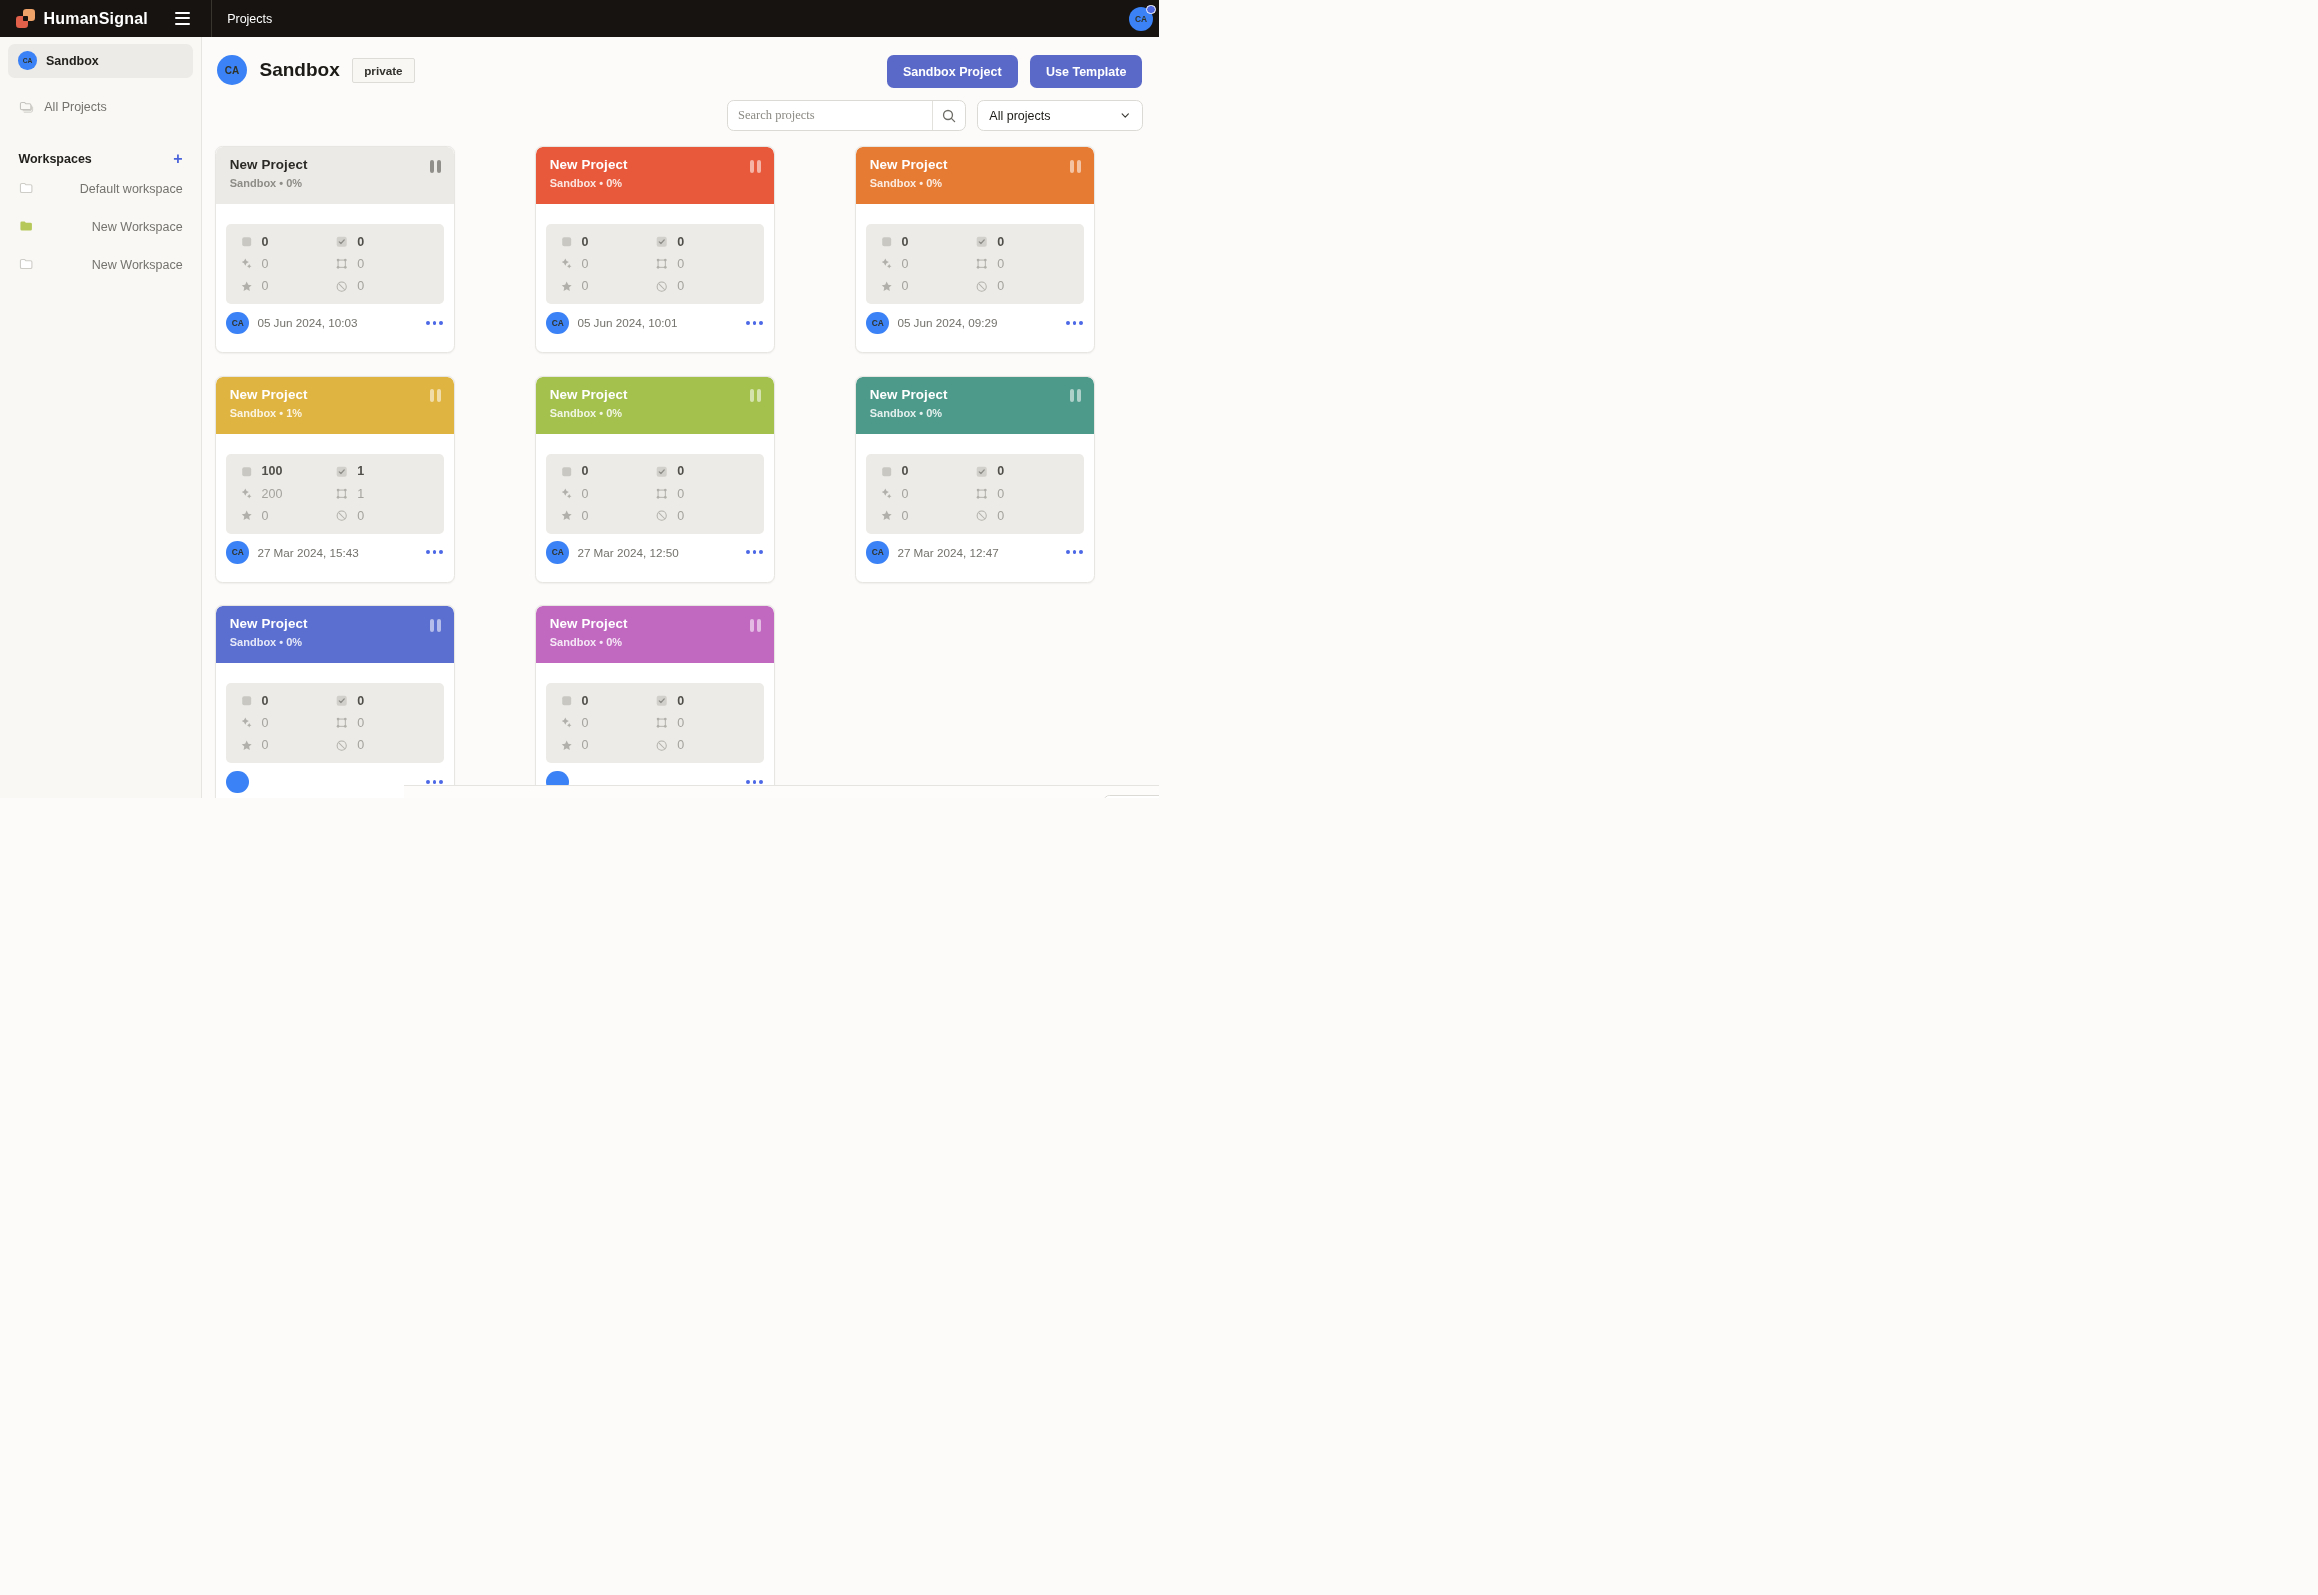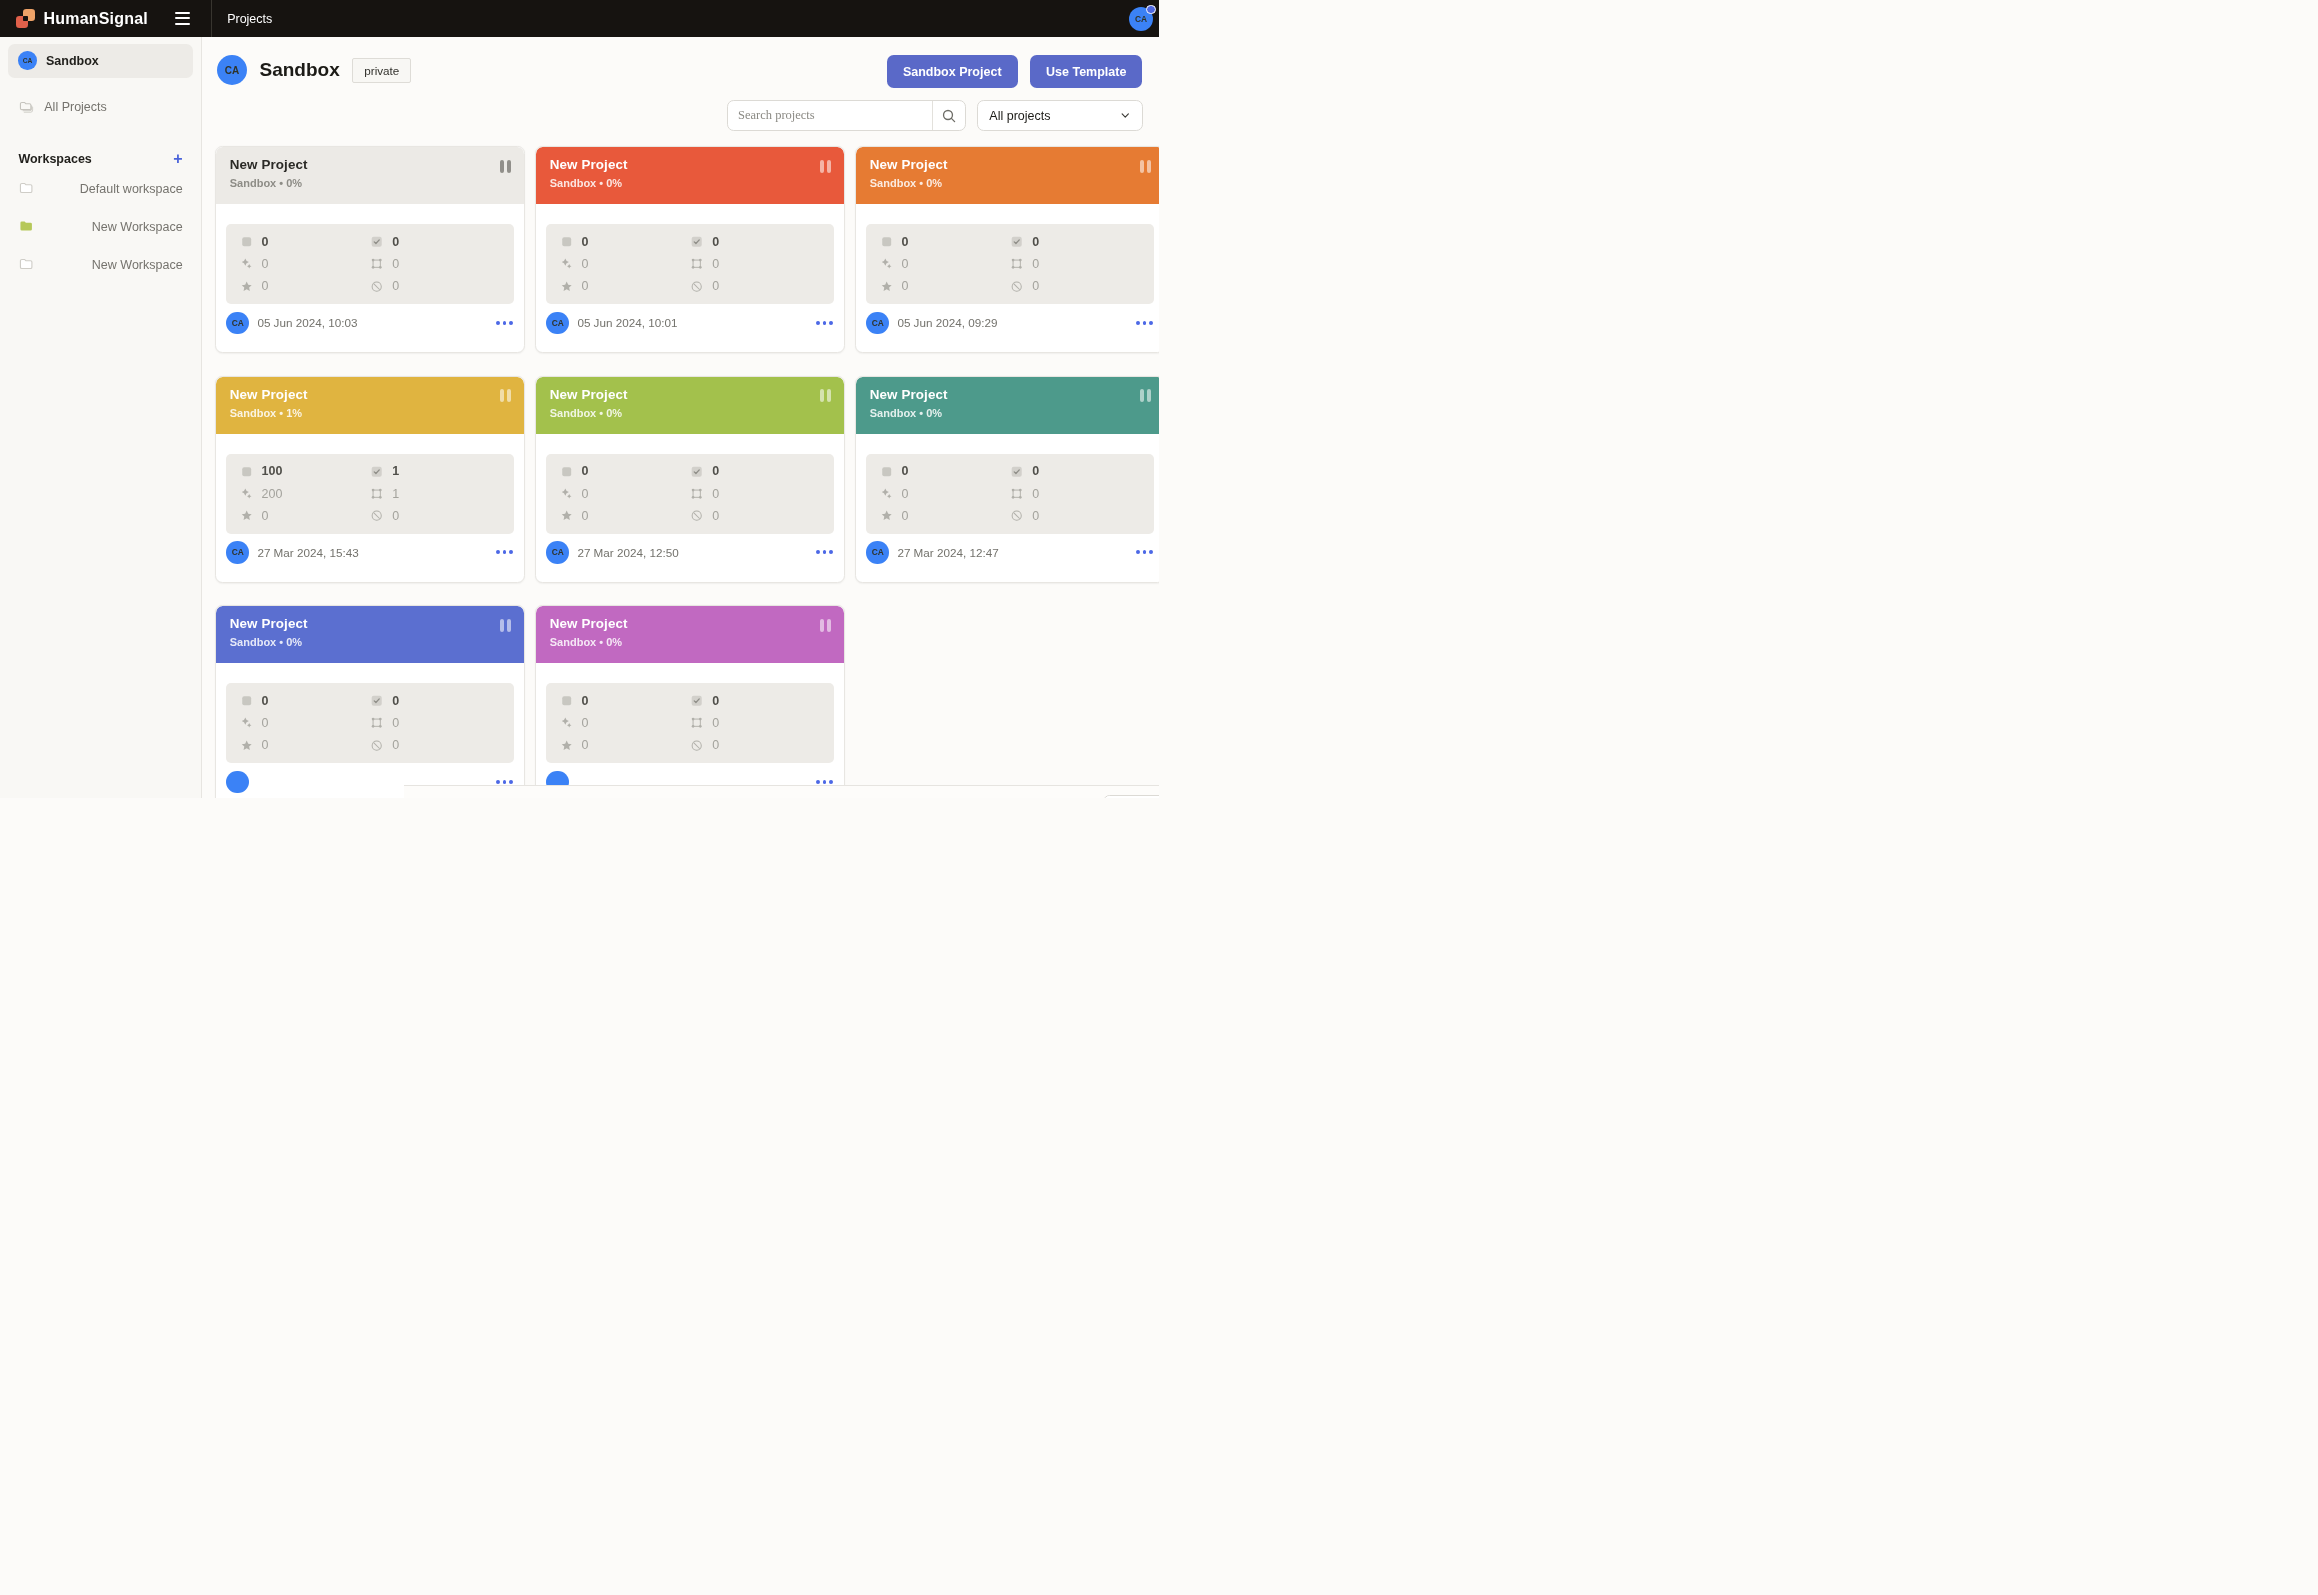--- a/index.html
+++ b/index.html
@@ -38,33 +38,33 @@
   .sb-header{display:flex;align-items:center;justify-content:space-between;margin:30px 18.4px 5px 18.4px;}
   .sb-header .h{font-size:12.5px;font-weight:700;color:#201f1b;}
   .sb-plus{font-size:16px;color:#4b64da;font-weight:600;line-height:1;cursor:pointer;background:none;border:none;}
   .sb-ws{margin-top:5px;height:33px;justify-content:space-between;}
 
   
   .main{position:absolute;left:202px;top:37px;width:958px;height:761px;}
   .page-head{position:absolute;left:15px;top:18.4px;display:flex;align-items:center;gap:12.5px;}
   .ph-avatar{width:30px;height:30px;font-size:10px;}
   .ph-title{font-size:19px;font-weight:700;color:#1c1b17;}
-  .ph-badge{border:0.8px solid #dedcd7;background:#f8f7f4;border-radius:2px;padding:5px 11px;font-size:11.7px;font-weight:400;color:#33322d;}
+  .ph-badge{border:0.8px solid #dedcd7;background:#f8f7f4;border-radius:2px;padding:5px 11px;font-size:11.7px;font-weight:700;color:#33322d;}
   .head-actions{position:absolute;right:17.6px;top:18.4px;display:flex;gap:12.5px;}
   .btn{height:33px;border:none;border-radius:6.7px;background:#5a69c8;color:#fff;font-size:12.5px;font-weight:600;padding:0 16px;cursor:pointer;font-family:inherit;}
 
   .toolbar-search{position:absolute;right:194px;top:63px;width:239px;height:31px;border:0.8px solid #dcdad5;border-radius:6.7px;background:#fff;display:flex;align-items:center;}
   .toolbar-search input{flex:1;border:none;outline:none;background:transparent;font-size:12.5px;color:#701a75;padding:0 10px;font-family:Liberation Serif, serif;}
   .toolbar-search input::placeholder{color:#8b8a84;}
   .search-seg{width:33px;height:100%;border-left:0.8px solid #e3e1dc;display:flex;align-items:center;justify-content:center;cursor:pointer;}
   .toolbar-filter{position:absolute;right:16.7px;top:63px;width:166px;height:31px;border:0.8px solid #dcdad5;border-radius:6.7px;background:#fff;display:flex;align-items:center;justify-content:space-between;padding:0 11px;font-size:12.5px;color:#1c1b17;cursor:pointer;}
 
   
   .grid{position:absolute;left:13.4px;top:109px;width:932px;display:grid;grid-template-columns:repeat(3,293px);gap:22.6px 27px;}
-  .card{width:310px;height:207px;background:#fff;border:0.8px solid #e8e6e2;border-radius:7.5px;box-shadow:0 0.8px 1.7px rgba(20,18,10,.05);overflow:hidden;cursor:pointer;}
+  .card{width:240px;height:207px;background:#fff;border:0.8px solid #e8e6e2;border-radius:7.5px;box-shadow:0 0.8px 1.7px rgba(20,18,10,.05);overflow:hidden;cursor:pointer;}
   .card-head{height:57px;padding:10px 13.4px 0 13.4px;display:flex;justify-content:space-between;border-radius:6.7px 6.7px 0 0;}
   .card-head h3{font-size:13.4px;font-weight:700;color:#fff;letter-spacing:0.1px;}
   .ch-sub{margin-top:5px;font-size:11px;font-weight:600;color:rgba(255,255,255,.85);}
   .card.light .card-head h3{color:#2b2a26;}
   .card.light .ch-sub{color:#8d8c86;}
   .pause{display:flex;gap:3.3px;margin-top:2.5px;}
   .pause i{display:block;width:3.8px;height:13.4px;border-radius:2.1px;background:rgba(255,255,255,.55);}
   .card.light .pause i{background:#918f8a;}
   .stats{margin:20px 10px 0 10px;height:80px;background:#edebe7;border-radius:5px;padding:6.7px 13.4px;display:grid;grid-template-columns:1fr 1fr;grid-auto-flow:row;}
   .cell{display:flex;align-items:center;gap:8.4px;}

